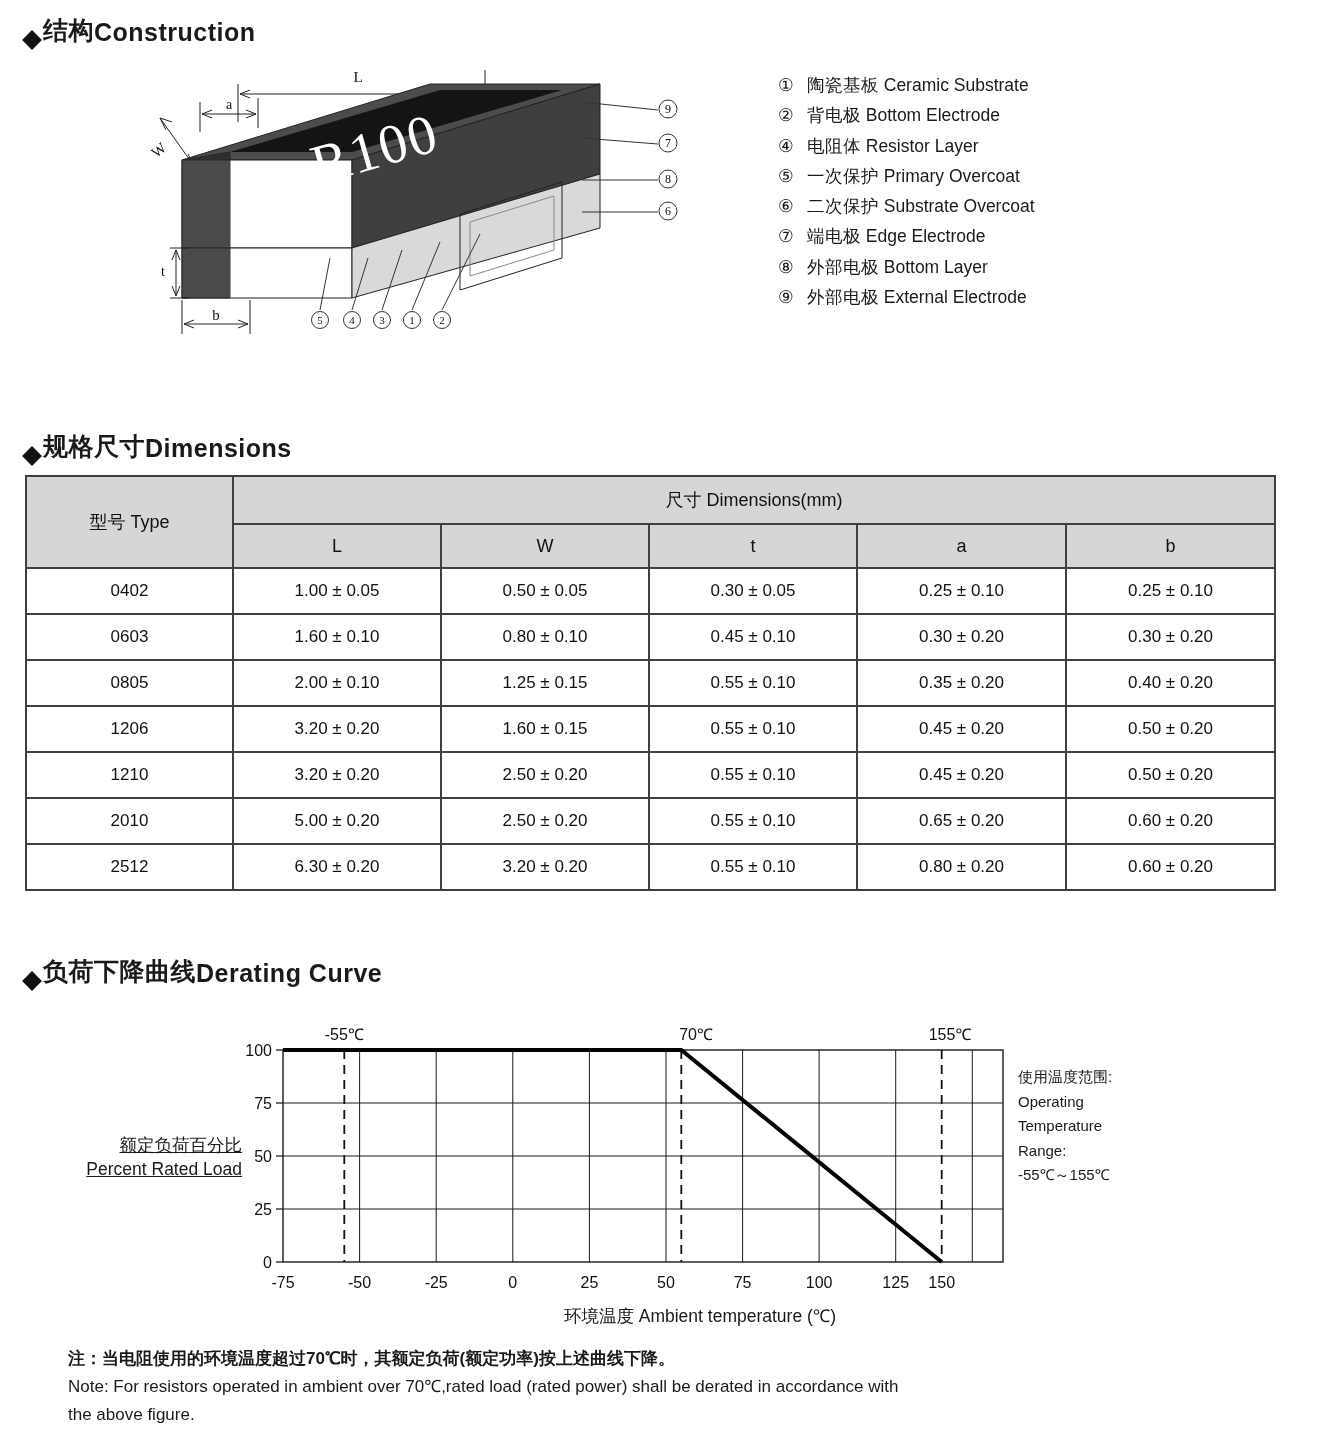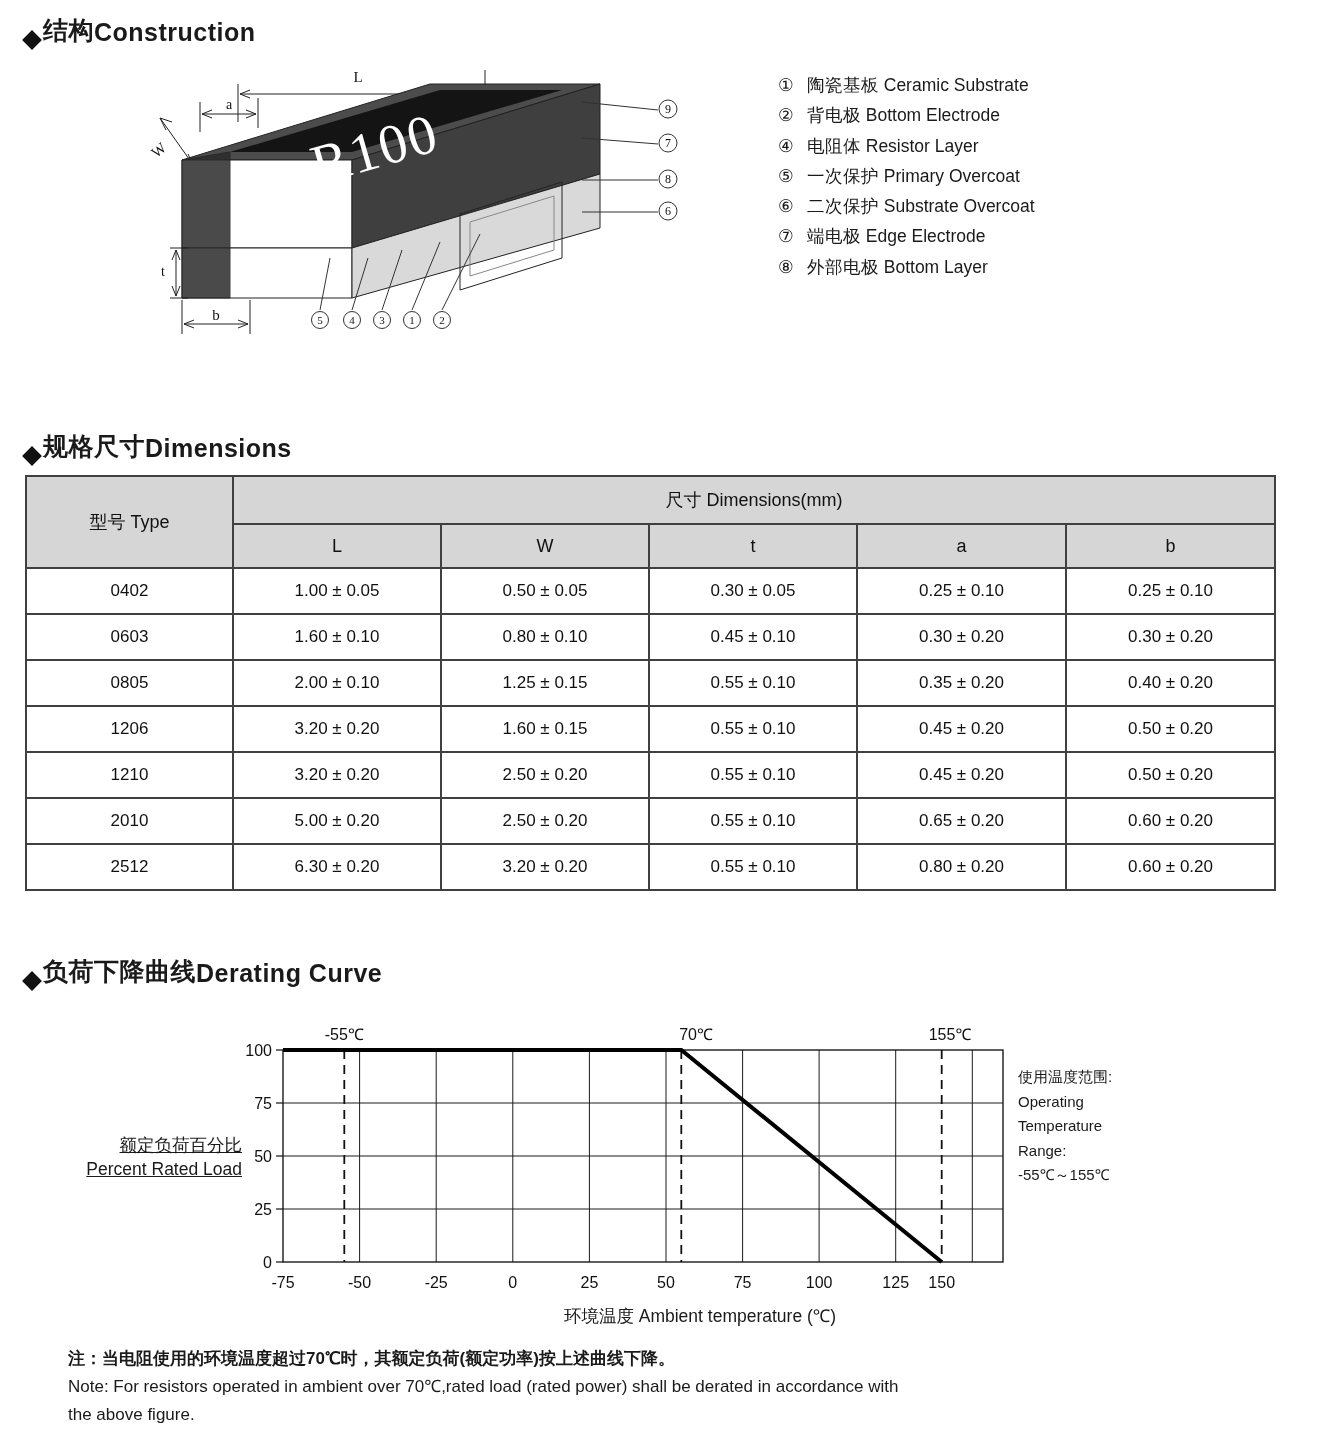--- a/index.html
+++ b/index.html
@@ -284,20 +284,25 @@
   <div class="li">
     <span class="num">⑦</span>
     <span class="cn">端电极</span>
     <span>Edge Electrode</span>
   </div>
   <div class="li">
     <span class="num">⑧</span>
     <span class="cn">外部电极</span>
     <span>Bottom Layer</span>
   </div>
+  <div class="li">
+    <span class="num">⑨</span>
+    <span class="cn">外部电极</span>
+    <span>External Electrode</span>
+  </div>
 </div>
 
 <div class="section-head" id="head-dimensions" style="left:25px; top:430px;">
   <span class="diamond"></span>
   <span class="txt">规格尺寸</span>
   <span class="txt">Dimensions</span>
 </div>
 
 <table id="dimensions-table">
   <colgroup>

